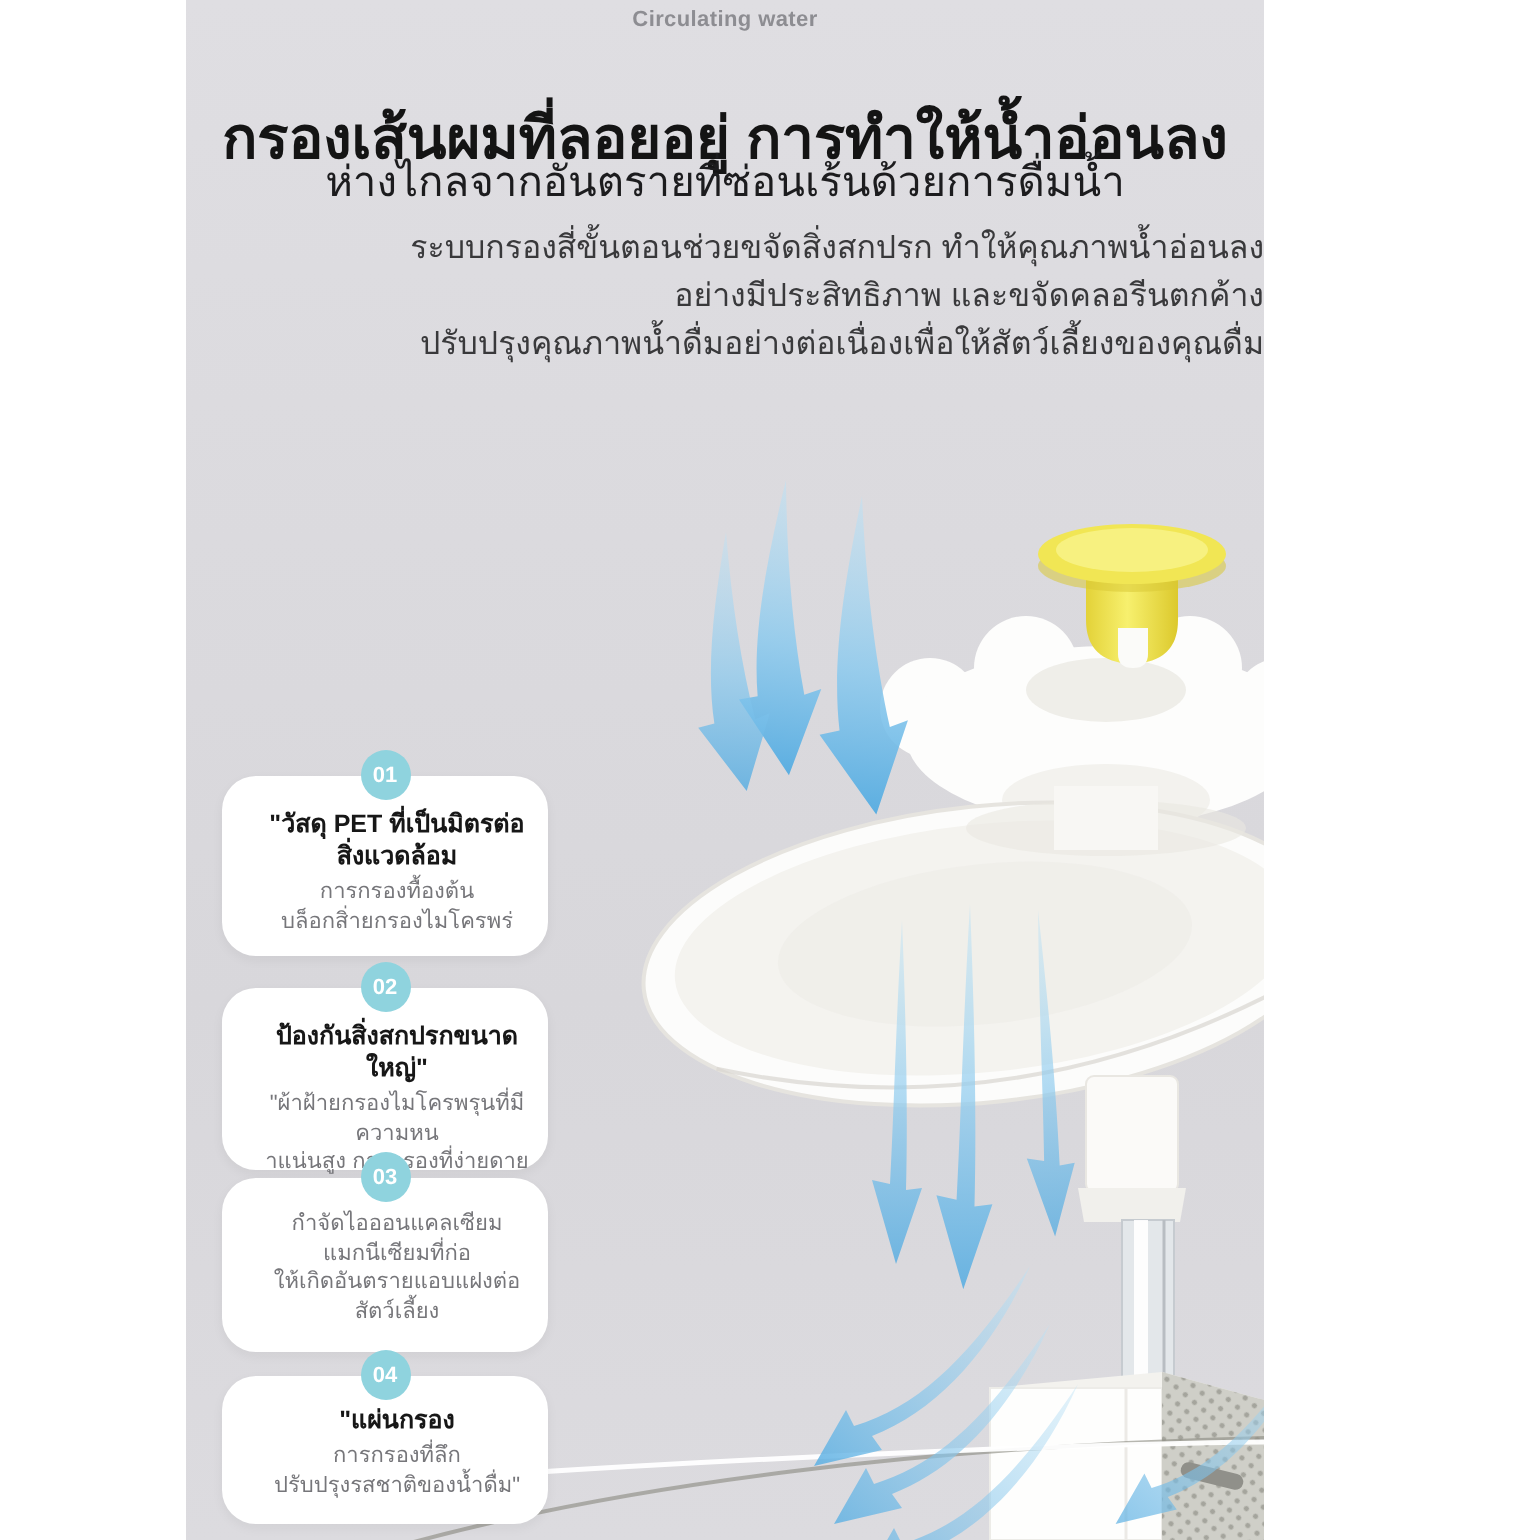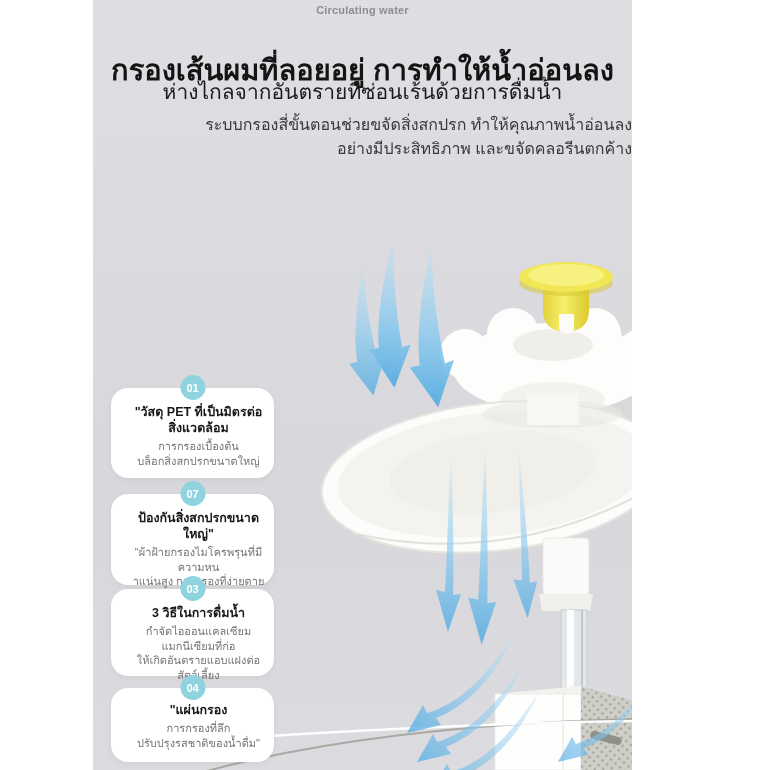--- a/index.html
+++ b/index.html
@@ -42,20 +42,21 @@
 
 <div class="canvas">
   <div class="panel">
 
     <div class="eyebrow">Circulating water</div>
     <div class="h1">กรองเส้นผมที่ลอยอยู่ การทำให้น้ำอ่อนลง</div>
     <div class="h2">ห่างไกลจากอันตรายที่ซ่อนเร้นด้วยการดื่มน้ำ</div>
     <div class="para">
       <div>ระบบกรองสี่ขั้นตอนช่วยขจัดสิ่งสกปรก ทำให้คุณภาพน้ำอ่อนลง</div>
       <div>อย่างมีประสิทธิภาพ และขจัดคลอรีนตกค้าง</div>
+      <div>ปรับปรุงคุณภาพน้ำดื่มอย่างต่อเนื่องเพื่อให้สัตว์เลี้ยงของคุณดื่ม</div>
     </div>
 
     <svg class="product" viewBox="0 0 539 770" aria-hidden="true">
       <defs>
         <linearGradient id="gA" x1="0" y1="0" x2="0" y2="1">
           <stop offset="0" stop-color="#bce2f6" stop-opacity=".5"></stop>
           <stop offset=".55" stop-color="#8ccaee" stop-opacity=".85"></stop>
           <stop offset="1" stop-color="#55ace1" stop-opacity=".95"></stop>
         </linearGradient>
         <linearGradient id="gD" x1="1" y1="0" x2="0" y2="1">
@@ -138,32 +139,31 @@
         <use href="#carrow" transform="translate(332,662)" fill="url(#gD)" opacity=".85"></use>
         <use href="#carrow" transform="translate(346,692)" fill="url(#gD)" opacity=".8"></use>
         <use href="#carrow" transform="translate(472,672) scale(0.9)" fill="url(#gD)" opacity=".75"></use>
       </g>
     </svg>
 
     <div class="steps">
       <div class="card card1">
         <div class="badge">01</div>
         <div class="title">"วัสดุ PET ที่เป็นมิตรต่อสิ่งแวดล้อม</div>
-        <div class="line">การกรองเบื้องต้น</div>
-        <div class="line">บล็อกสิ่งสกปรกขนาดใหญ่</div>
+        <div class="line">การกรองทื้องต้น</div>
+        <div class="line">บล็อกสิ่ายกรองไมโครพร่</div>
       </div>
       <div class="card card2">
-        <div class="badge">07</div>
+        <div class="badge">02</div>
         <div class="title">ป้องกันสิ่งสกปรกขนาดใหญ่"</div>
         <div class="line">"ผ้าฝ้ายกรองไมโครพรุนที่มีความหน</div>
         <div class="line">าแน่นสูง การกรองที่ง่ายดาย</div>
       </div>
       <div class="card card3">
         <div class="badge">03</div>
-        <div class="title">3 วิธีในการดื่มน้ำ</div>
         <div class="line">กำจัดไอออนแคลเซียมแมกนีเซียมที่ก่อ</div>
         <div class="line">ให้เกิดอันตรายแอบแฝงต่อสัตว์เลี้ยง</div>
       </div>
       <div class="card card4">
         <div class="badge">04</div>
         <div class="title">"แผ่นกรอง</div>
         <div class="line">การกรองที่ลึก</div>
         <div class="line">ปรับปรุงรสชาติของน้ำดื่ม"</div>
       </div>
     </div>

